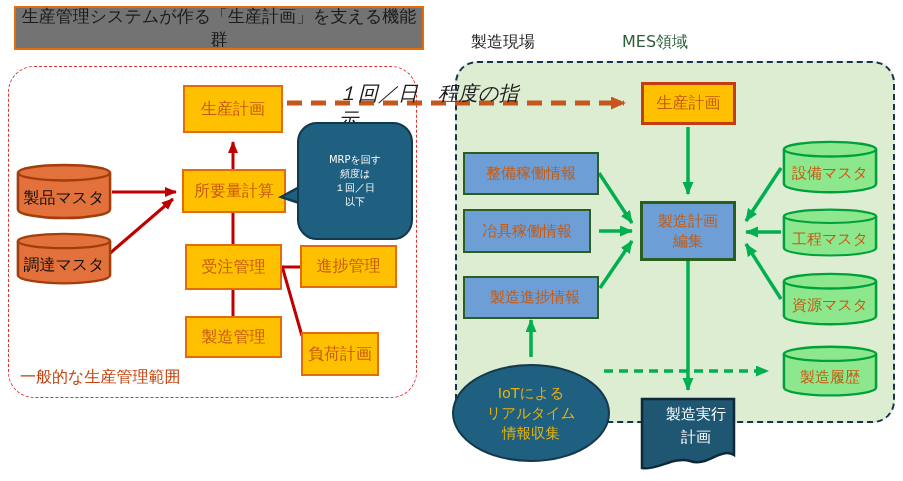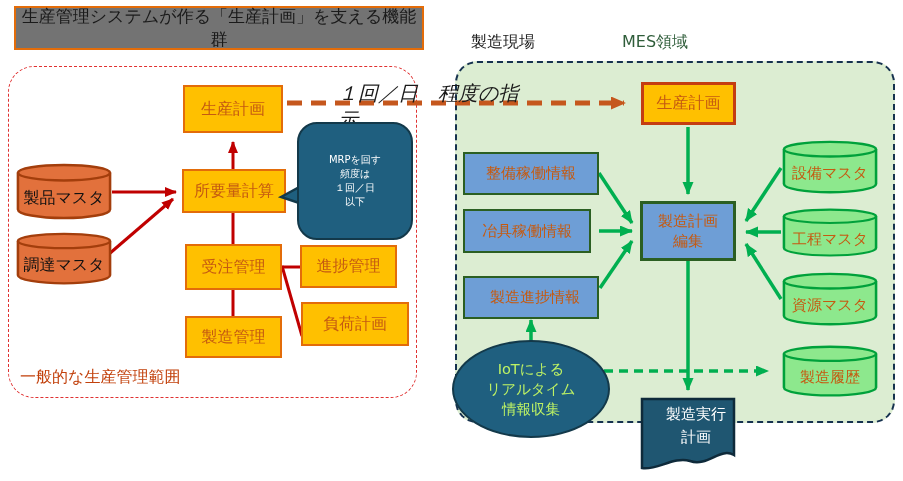--- a/index.html
+++ b/index.html
@@ -22,21 +22,21 @@
   #left-caption{left:20px;top:367px;width:220px;color:#c2410c;font-size:16px;z-index:6;text-align:left;}
   #label-shopfloor{left:471px;top:32px;color:#1a1a1a;font-size:16px;z-index:6;}
   #label-mes{left:622px;top:32px;color:#2F5D3A;font-size:16px;z-index:6;}
   
   .obox{background:#FFC000;border:2.5px solid #E36C09;color:#C55A11;font-size:16px;z-index:20;}
   #b-seisan-l{left:183px;top:85px;width:100px;height:48px;}
   #b-shoyoryo{left:182px;top:169px;width:104px;height:44px;}
   #b-juchu{left:185px;top:244px;width:97px;height:46px;}
   #b-shincho{left:300px;top:245px;width:97px;height:43px;}
   #b-seizo{left:185px;top:316px;width:97px;height:42px;}
-  #b-fuka{left:301px;top:302px;width:108px;height:44px;}
+  #b-fuka{left:301px;top:332px;width:78px;height:44px;}
   
   #b-seisan-r{left:641px;top:82px;width:95px;height:43px;background:#FFC000;
     border:3px solid #C43D12;color:#C55A11;font-size:16px;z-index:20;}
   .bluebox{background:#6E9ED6;border:2.5px solid #2B5F22;color:#C55A11;font-size:15px;z-index:20;}
   #b-seibi{left:463px;top:152px;width:136px;height:43px;}
   #b-jigu{left:463px;top:209px;width:128px;height:44px;}
   #b-shinchoku{left:463px;top:276px;width:136px;height:43px;padding-left:8px;}
   #b-hensyu{left:640px;top:201px;width:96px;height:60px;border-width:3px;line-height:1.35;}
   
   .cyl{z-index:20;}
@@ -50,22 +50,22 @@
   #c-seihin{left:15px;top:163px;width:98px;height:58px;}
   #c-chotatsu{left:15px;top:232px;width:98px;height:54px;}
   #c-setsubi{left:781px;top:140px;width:98px;height:55px;text-align:center;}
   #c-kotei{left:781px;top:208px;width:98px;height:50px;}
   #c-shigen{left:781px;top:272px;width:98px;height:55px;}
   #c-rireki{left:781px;top:345px;width:98px;height:53px;}
   
   #callout{left:297px;top:122px;width:116px;height:118px;background:#1F5F7F;
     border:2.5px solid #13394A;border-radius:20px;color:#fff;font-size:10px;line-height:1.38;z-index:30;}
   #callout-tail{left:275px;top:165px;z-index:29;}
-  #iot-ellipse{left:452px;top:340px;width:158px;height:98px;background:#1F5F7F;
-    border:2.5px solid #13394A;border-radius:50%;color:#bef264;font-size:14.5px;line-height:1.4;z-index:20;}
+  #iot-ellipse{left:452px;top:364px;width:158px;height:98px;background:#1F5F7F;
+    border:2.5px solid #13394A;border-radius:50%;color:#eab308;font-size:14.5px;line-height:1.4;z-index:20;}
   #exec-doc{left:640px;top:397px;width:96px;height:76px;z-index:20;}
   #exec-doc svg{position:absolute;left:0;top:0;width:100%;height:100%;}
   #exec-doc path{fill:#1F5671;stroke:#0E2A3A;stroke-width:2.5;}
   #exec-doc .doc-label{position:absolute;left:0;top:6px;width:100%;color:#fff;
     font-size:15px;line-height:1.5;z-index:2;padding-left:8px;}
   
   #arrow-label{left:338px;top:80px;width:200px;color:#1a1a1a;font-size:20px;
     font-style:italic;z-index:15;text-align:left;}
   
   #connectors{position:absolute;left:0;top:0;width:903px;height:481px;z-index:10;}

